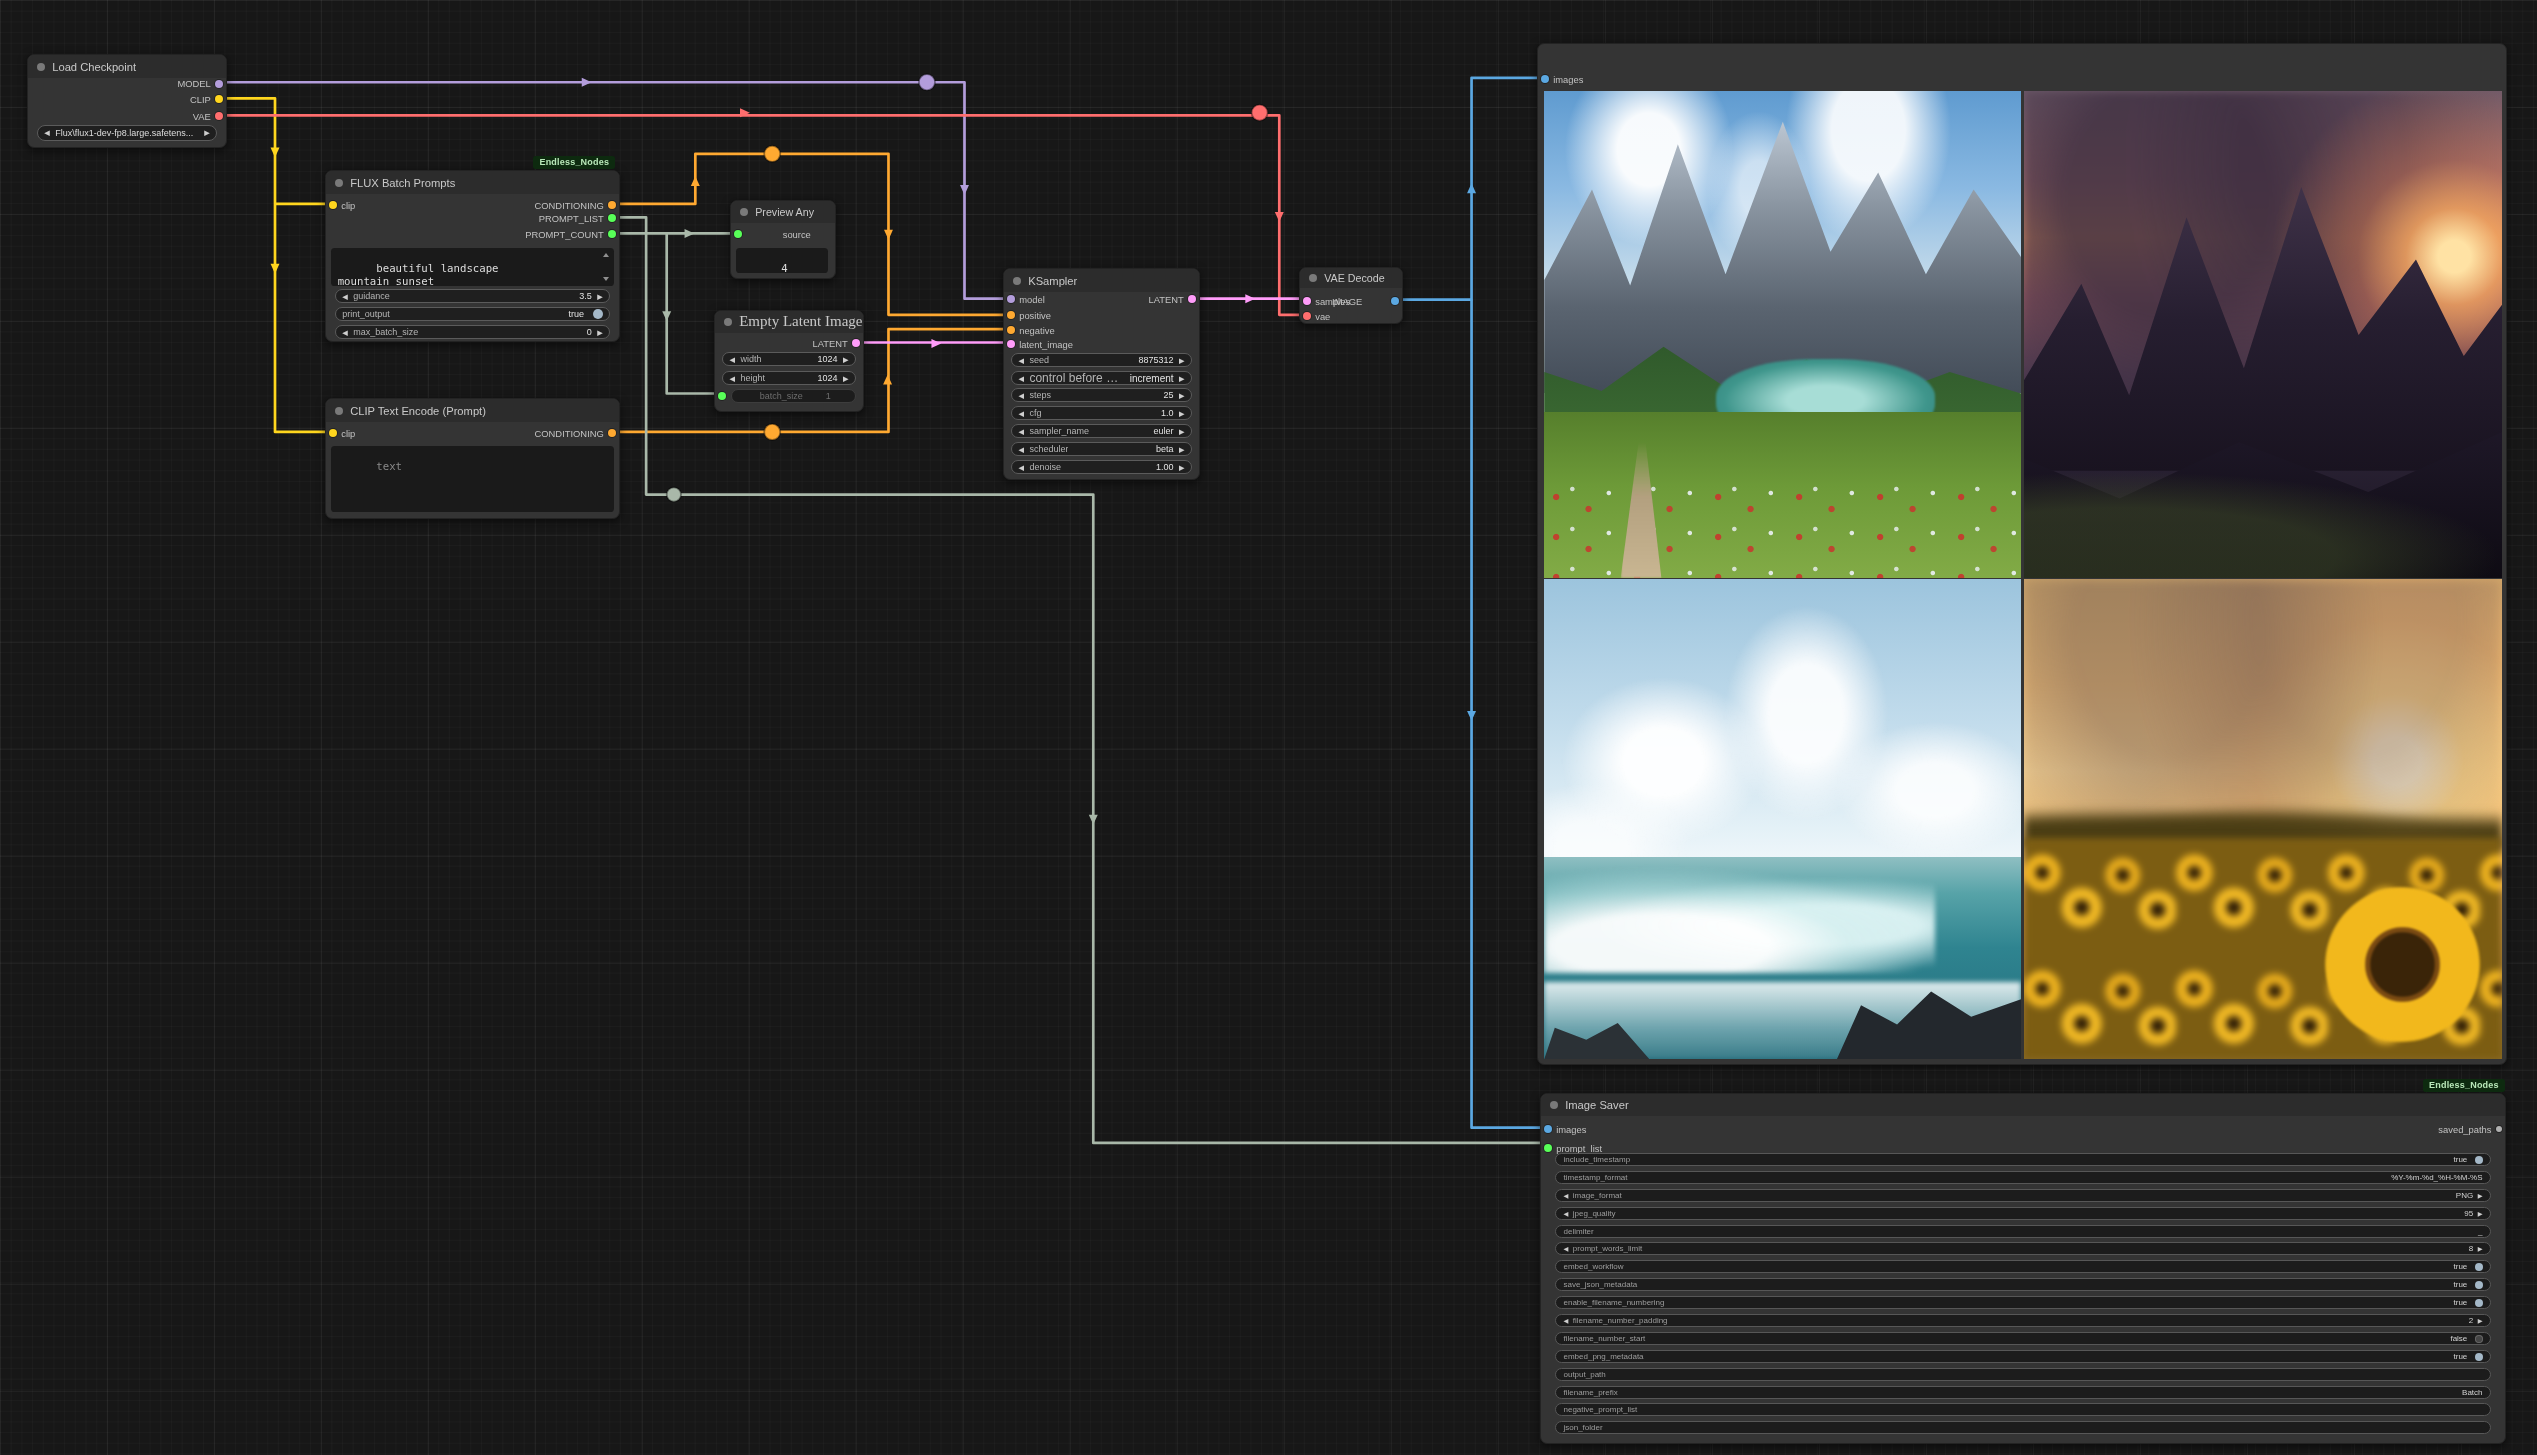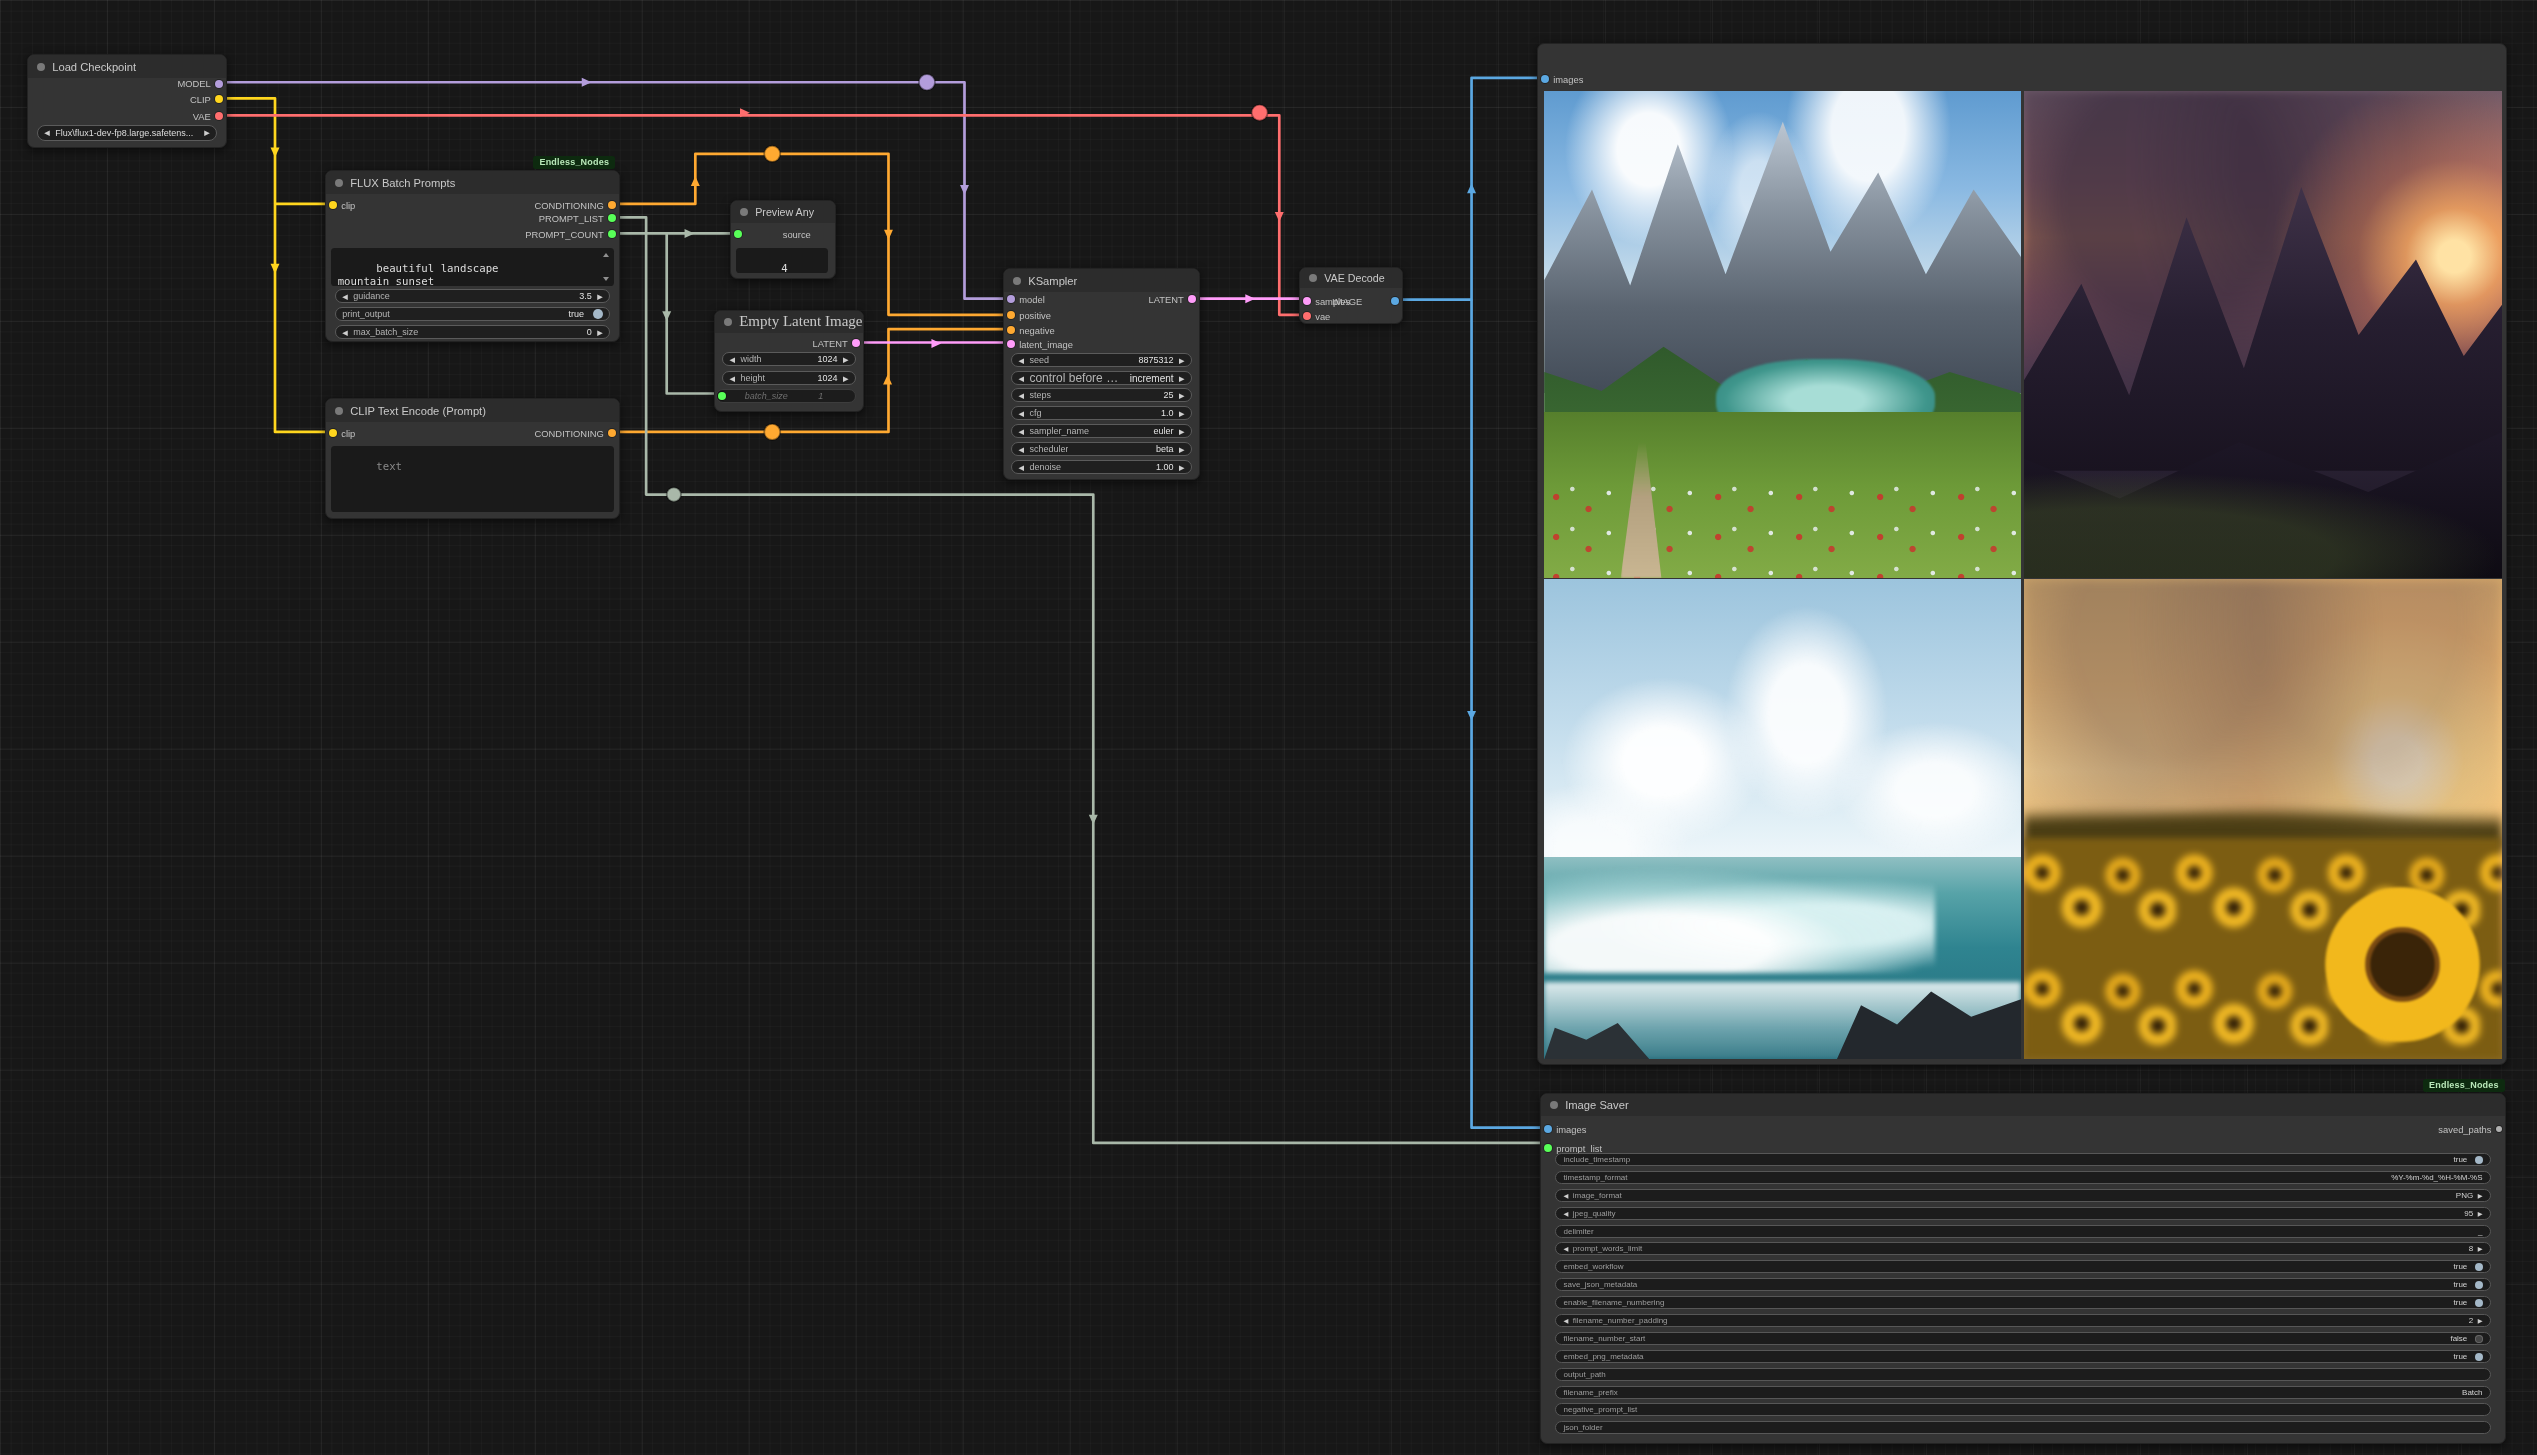--- a/index.html
+++ b/index.html
@@ -232,21 +232,21 @@
       <span class="wlabel">width</span>
       <span class="wvalue">1024</span>
       <span class="warr">▶</span>
     </div>
     <div class="widget" style="left:7.2px;right:7.2px;top:60px;">
       <span class="warr">◀</span>
       <span class="wlabel">height</span>
       <span class="wvalue">1024</span>
       <span class="warr">▶</span>
     </div>
-    <div class="widget gray" style="left:1px;right:7.2px;top:78px;font-style:italic;">
+    <div class="widget gray" style="left:16px;right:7.2px;top:78px;">
       <span class="wlabel" style="margin-left:21.5px;">batch_size</span>
       <span class="wvalue">1</span>
     </div>
     <div class="port in" style="top:79px;">
       <span class="pdot c-green"></span>
     </div>
   </div>
 
   <div class="node" style="left:325px;top:398px;width:293px;height:119px;">
     <div class="ntitle">

